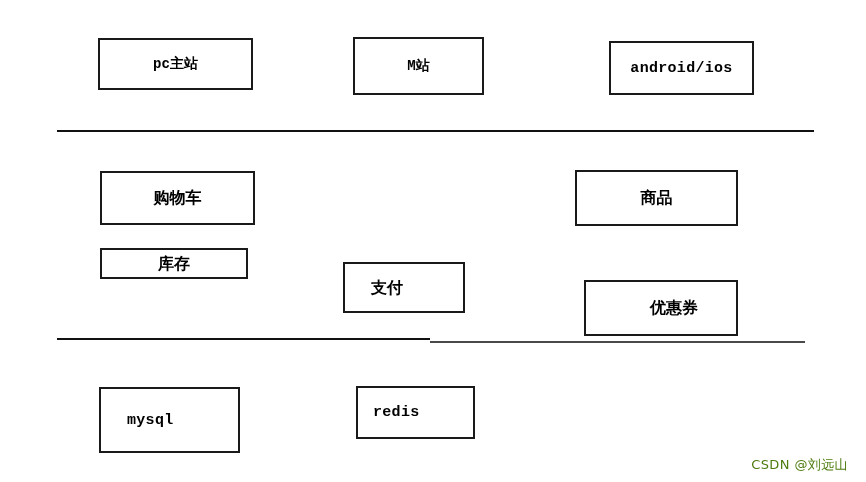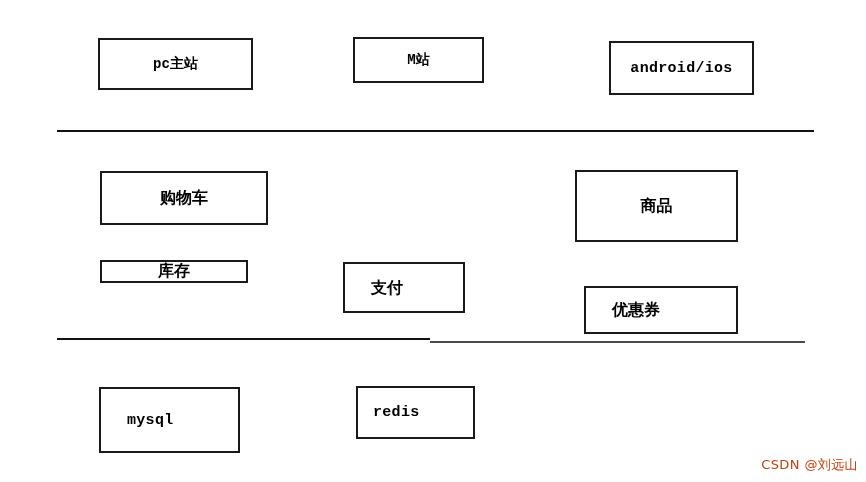--- a/index.html
+++ b/index.html
@@ -50,67 +50,67 @@
 
   .divider {
     position: absolute;
     background: #111111;
     height: 2px;
   }
   .divider.soft { background: #4a4a4a; height: 2px; }
 
   .watermark {
     position: absolute;
-    right: 8px;
+    right: 18px;
     bottom: 8px;
-    color: #c2410c;
+    color: #4d7c0f;
     font-size: 13px;
     font-family: "DejaVu Sans", "Liberation Sans", sans-serif;
     letter-spacing: 0.4px;
     white-space: nowrap;
     user-select: none;
   }
 </style>
 </head>
 <body>
 
 <div id="canvas">
 
   <div class="node mixed" style="left:98px; top:38px; width:155px; height:52px;">
     <span>pc主站</span>
   </div>
 
-  <div class="node mixed" style="left:353px; top:37px; width:131px; height:46px;">
+  <div class="node mixed" style="left:353px; top:37px; width:131px; height:58px;">
     <span>M站</span>
   </div>
 
   <div class="node latin" style="left:609px; top:41px; width:145px; height:54px;">
     <span>android/ios</span>
   </div>
 
   <div class="divider" style="left:57px; top:130px; width:757px;"></div>
 
-  <div class="node cjk" style="left:100px; top:171px; width:168px; height:54px;">
+  <div class="node cjk" style="left:100px; top:171px; width:155px; height:54px;">
     <span>购物车</span>
   </div>
 
 
-  <div class="node cjk" style="left:575px; top:170px; width:163px; height:72px;">
+  <div class="node cjk" style="left:575px; top:170px; width:163px; height:56px;">
     <span>商品</span>
   </div>
 
-  <div class="node cjk" style="left:100px; top:260px; width:148px; height:23px;font-family:Liberation Mono, monospace;">
+  <div class="node cjk" style="left:100px; top:248px; width:148px; height:31px;">
     <span>库存</span>
   </div>
 
   <div class="node cjk pad-left-lg" style="left:343px; top:262px; width:122px; height:51px;">
     <span>支付</span>
   </div>
 
-  <div class="node cjk pad-left-lg" style="left:584px; top:286px; width:154px; height:48px;">
+  <div class="node cjk pad-left-lg" style="left:584px; top:280px; width:154px; height:56px;justify-content:center;">
     <span>优惠券</span>
   </div>
 
   <div class="divider" style="left:57px; top:338px; width:373px;"></div>
   <div class="divider soft" style="left:430px; top:341px; width:375px;"></div>
 
   <div class="node latin pad-left-lg" style="left:99px; top:387px; width:141px; height:66px;">
     <span>mysql</span>
   </div>
 

